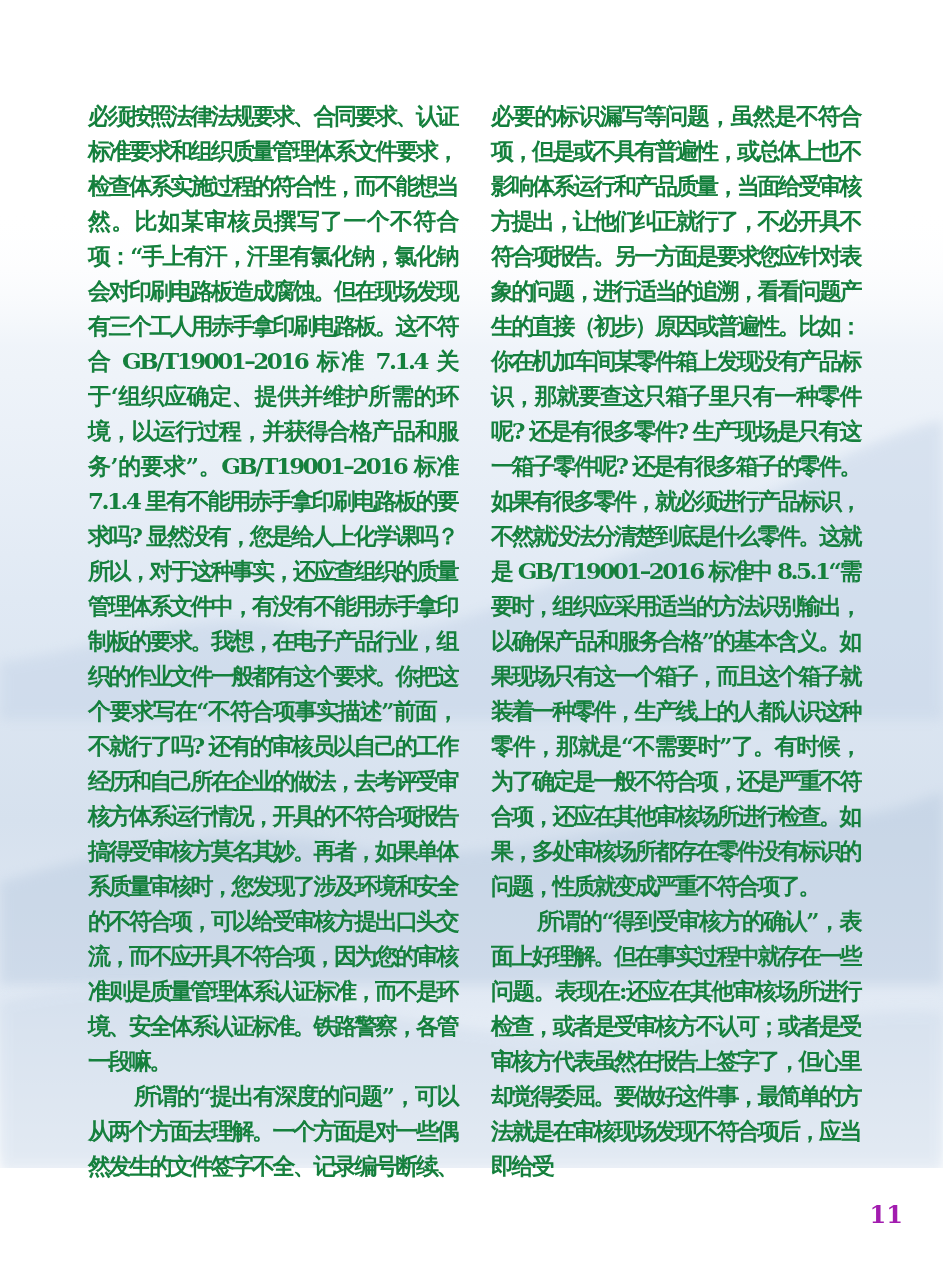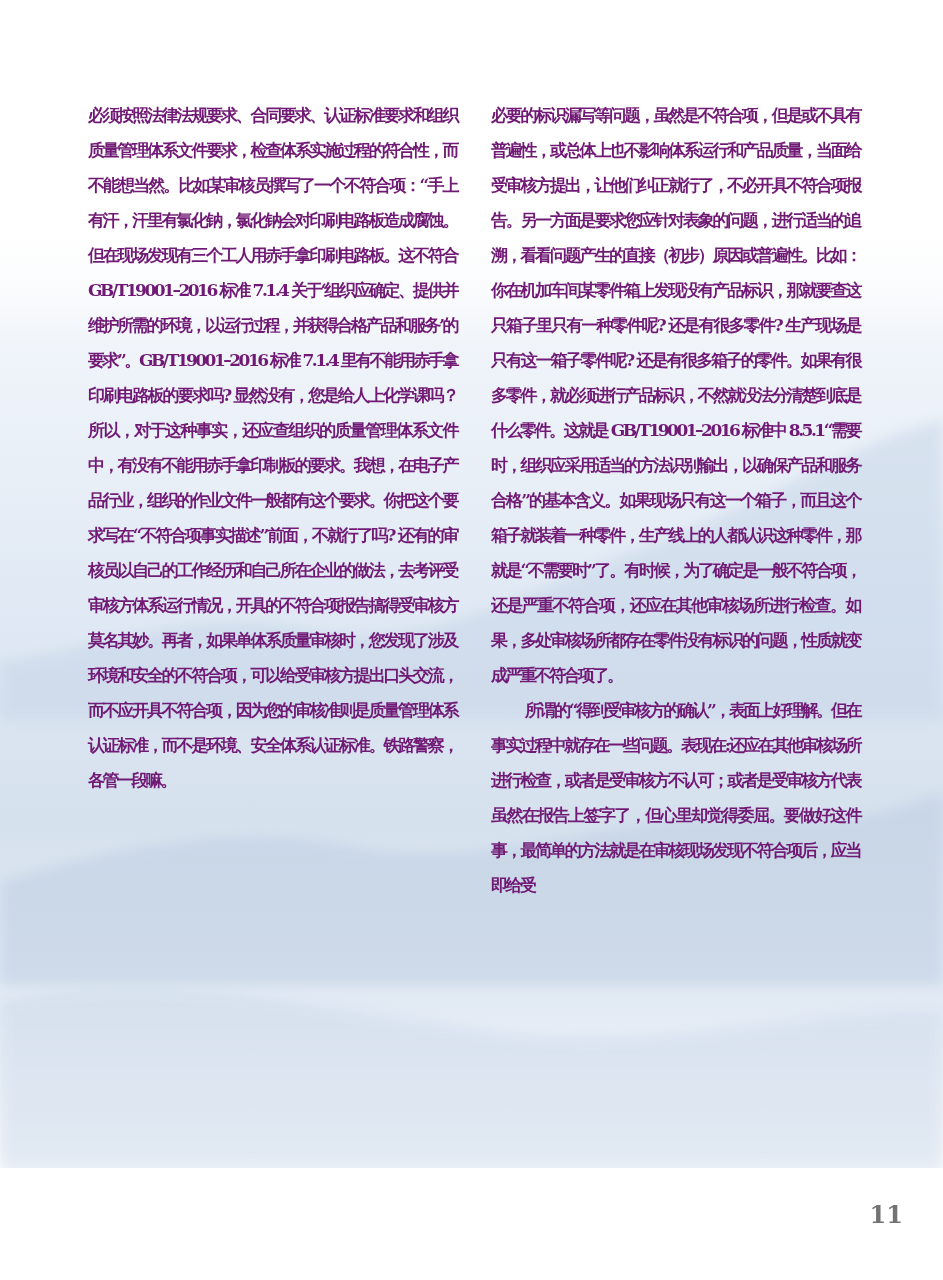--- a/index.html
+++ b/index.html
@@ -22,35 +22,35 @@
     left: 88px;
     top: 98px;
     width: 772px;
     display: flex;
     gap: 34px;
     z-index: 1;
   }
   .col { width: 369px; }
   .para {
     margin: 0;
-    font-size: 17px;
+    font-size: 23px;
     font-weight: bold;
     line-height: 35px;
     letter-spacing: -2.5px;
     text-align: justify;
-    color: #701a75;
+    color: #15803d;
   }
   .para.indent { text-indent: 2em; }
   .page-number {
     position: absolute;
     top: 1200px;
     right: 40px;
     font-size: 24px;
     font-weight: bold;
-    color: #737373;
+    color: #a21caf;
     z-index: 1;
     letter-spacing: 0;
   }
 </style>
 </head>
 <body>
 
 <div class="page">
 
   <div class="bg">
@@ -73,20 +73,21 @@
       <path d="M0,720 L0,662 C110,648 190,606 300,628 C430,655 520,592 650,545 C760,505 860,438 943,420 L943,720 Z" fill="#c2d2e6" opacity="0.45" filter="url(#soft)"></path>
       <path d="M0,985 L0,882 C100,852 225,822 350,846 C500,876 640,802 780,818 C860,827 912,802 943,792 L943,985 Z" fill="#b6c8de" opacity="0.42" filter="url(#soft)"></path>
       <path d="M0,1172 L0,1002 C150,962 330,1012 500,1032 C680,1052 840,1002 943,1012 L943,1172 Z" fill="#cddaea" opacity="0.5" filter="url(#soft)"></path>
       <rect x="0" y="1168" width="943" height="112" fill="#ffffff"></rect>
     </svg>
   </div>
 
   <div class="content">
     <div class="col">
       <p class="para">必须按照法律法规要求、合同要求、认证标准要求和组织质量管理体系文件要求，检查体系实施过程的符合性，而不能想当然。比如某审核员撰写了一个不符合项：“手上有汗，汗里有氯化钠，氯化钠会对印刷电路板造成腐蚀。但在现场发现有三个工人用赤手拿印刷电路板。这不符合 GB/T19001–2016 标准 7.1.4 关于‘组织应确定、提供并维护所需的环境，以运行过程，并获得合格产品和服务’的要求”。GB/T19001–2016 标准 7.1.4 里有不能用赤手拿印刷电路板的要求吗? 显然没有，您是给人上化学课吗？所以，对于这种事实，还应查组织的质量管理体系文件中，有没有不能用赤手拿印制板的要求。我想，在电子产品行业，组织的作业文件一般都有这个要求。你把这个要求写在“不符合项事实描述”前面，不就行了吗? 还有的审核员以自己的工作经历和自己所在企业的做法，去考评受审核方体系运行情况，开具的不符合项报告搞得受审核方莫名其妙。再者，如果单体系质量审核时，您发现了涉及环境和安全的不符合项，可以给受审核方提出口头交流，而不应开具不符合项，因为您的审核准则是质量管理体系认证标准，而不是环境、安全体系认证标准。铁路警察，各管一段嘛。</p>
+      <p class="para indent">所谓的“提出有深度的问题”，可以从两个方面去理解。一个方面是对一些偶然发生的文件签字不全、记录编号断续、</p>
     </div>
     <div class="col">
       <p class="para">必要的标识漏写等问题，虽然是不符合项，但是或不具有普遍性，或总体上也不影响体系运行和产品质量，当面给受审核方提出，让他们纠正就行了，不必开具不符合项报告。另一方面是要求您应针对表象的问题，进行适当的追溯，看看问题产生的直接（初步）原因或普遍性。比如：你在机加车间某零件箱上发现没有产品标识，那就要查这只箱子里只有一种零件呢? 还是有很多零件? 生产现场是只有这一箱子零件呢? 还是有很多箱子的零件。如果有很多零件，就必须进行产品标识，不然就没法分清楚到底是什么零件。这就是 GB/T19001–2016 标准中 8.5.1“需要时，组织应采用适当的方法识别输出，以确保产品和服务合格”的基本含义。如果现场只有这一个箱子，而且这个箱子就装着一种零件，生产线上的人都认识这种零件，那就是“不需要时”了。有时候，为了确定是一般不符合项，还是严重不符合项，还应在其他审核场所进行检查。如果，多处审核场所都存在零件没有标识的问题，性质就变成严重不符合项了。</p>
       <p class="para indent">所谓的“得到受审核方的确认”，表面上好理解。但在事实过程中就存在一些问题。表现在:还应在其他审核场所进行检查，或者是受审核方不认可；或者是受审核方代表虽然在报告上签字了，但心里却觉得委屈。要做好这件事，最简单的方法就是在审核现场发现不符合项后，应当即给受</p>
     </div>
   </div>
 
   <div class="page-number">11</div>
 
 </div>

